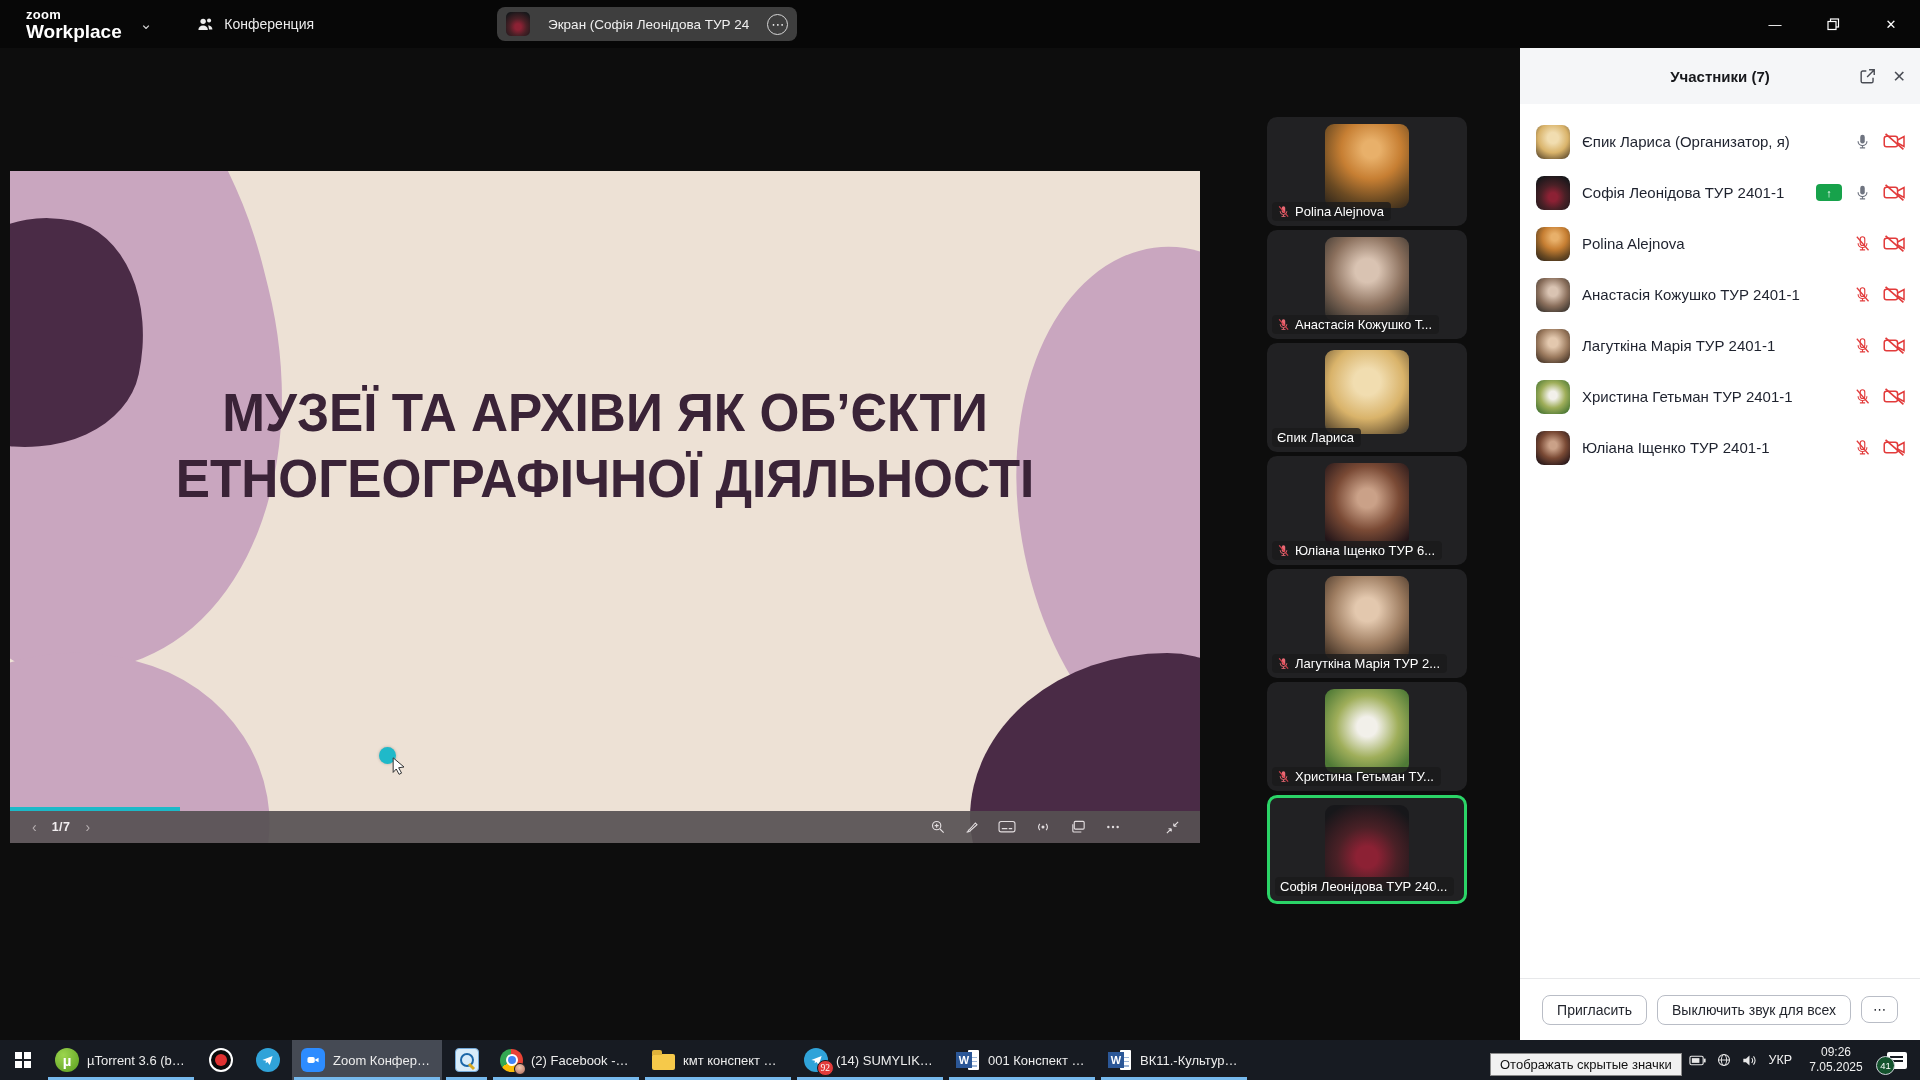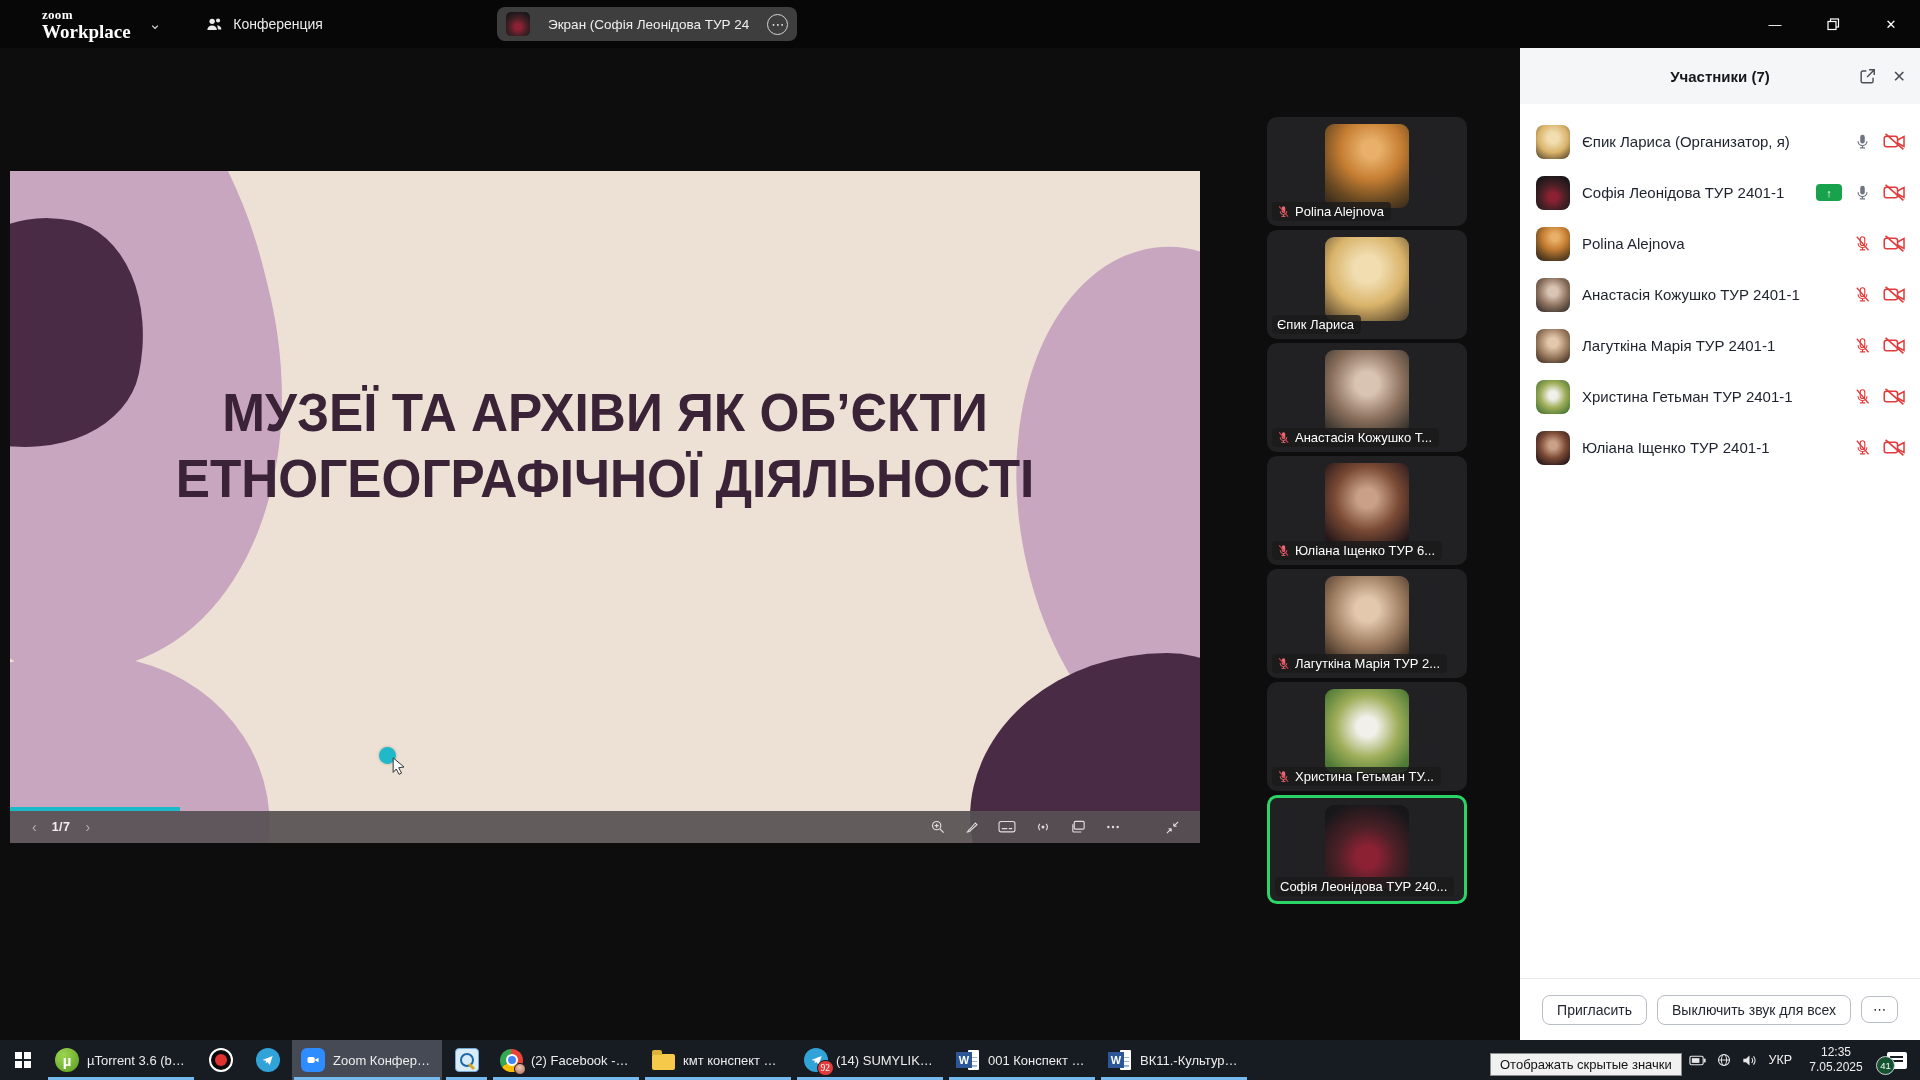--- a/index.html
+++ b/index.html
@@ -3,21 +3,21 @@
 <meta charset="utf-8">
 <style>
   * { box-sizing: border-box; margin: 0; padding: 0; }
   html,body { width:1920px; height:1080px; overflow:hidden; }
   body {
     font-family:"Liberation Sans","DejaVu Sans",sans-serif;
     background:#0d0d0d; position:relative; color:#fff;
   }
   
   .topbar { position:absolute; left:0; top:0; width:1920px; height:48px; background:#070707; display:flex; align-items:center; }
-  .logo { margin-left:42px; line-height:1;font-family:Liberation Serif, serif; }
+  .logo { margin-left:26px; line-height:1; }
   .logo .l1 { font-size:13px; font-weight:700; color:#fff; letter-spacing:.3px; }
   .logo .l2 { font-size:19px; font-weight:600; color:#fff; margin-top:1px; }
   .logo-chev { color:#cfcfcf; font-size:15px; margin-left:18px; cursor:default; }
   .conf-tab { display:flex; align-items:center; gap:9px; margin-left:44px; font-size:14px; color:#ececec; }
   .tab { position:absolute; left:497px; top:7px; height:34px; border-radius:8px; background:#3e3e3e; display:flex; align-items:center; gap:18px; padding:0 9px; }
   .tab-thumb { width:24px; height:24px; border-radius:5px; }
   .tab-label { font-size:13.5px; color:#f0f0f0; white-space:nowrap; }
   .tab-more { width:21px; height:21px; border:1.4px solid #d6d6d6; border-radius:50%; color:#e8e8e8; font-size:13px; display:flex; align-items:center; justify-content:center; line-height:1; }
   .winctl { position:absolute; right:0; top:0; height:48px; display:flex; }
   .winbtn { width:58px; height:48px; display:flex; align-items:center; justify-content:center; color:#fff; font-size:13px; }
@@ -207,35 +207,35 @@
       <svg width="13" height="13" viewBox="0 0 24 24">
           <path d="M12 2.5a3.2 3.2 0 0 1 3.2 3.2v6a3.2 3.2 0 0 1-6.4 0v-6A3.2 3.2 0 0 1 12 2.5z" fill="#e86a75"></path>
           <path d="M5.8 11.5a6.2 6.2 0 0 0 12.4 0M12 17.7v3.1M8.3 21h7.4" fill="none" stroke="#e86a75" stroke-width="1.7"></path>
           <path d="M4 2.5 20.5 21.5" stroke="#d2404c" stroke-width="2.2"></path>
         </svg>
       <span class="nm">Polina Alejnova</span>
     </div>
   </div>
 
   <div class="tile">
-    <div class="tile-av av-larysa"></div>
-    <div class="tile-label">
-      <span class="nm">Єпик Лариса</span>
-    </div>
-  </div>
-
-  <div class="tile">
     <div class="tile-av av-anastasia"></div>
     <div class="tile-label">
       <svg width="13" height="13" viewBox="0 0 24 24">
           <path d="M12 2.5a3.2 3.2 0 0 1 3.2 3.2v6a3.2 3.2 0 0 1-6.4 0v-6A3.2 3.2 0 0 1 12 2.5z" fill="#e86a75"></path>
           <path d="M5.8 11.5a6.2 6.2 0 0 0 12.4 0M12 17.7v3.1M8.3 21h7.4" fill="none" stroke="#e86a75" stroke-width="1.7"></path>
           <path d="M4 2.5 20.5 21.5" stroke="#d2404c" stroke-width="2.2"></path>
         </svg>
       <span class="nm">Анастасія Кожушко Т...</span>
+    </div>
+  </div>
+
+  <div class="tile">
+    <div class="tile-av av-larysa"></div>
+    <div class="tile-label">
+      <span class="nm">Єпик Лариса</span>
     </div>
   </div>
 
   <div class="tile">
     <div class="tile-av av-yuliana"></div>
     <div class="tile-label">
       <svg width="13" height="13" viewBox="0 0 24 24">
           <path d="M12 2.5a3.2 3.2 0 0 1 3.2 3.2v6a3.2 3.2 0 0 1-6.4 0v-6A3.2 3.2 0 0 1 12 2.5z" fill="#e86a75"></path>
           <path d="M5.8 11.5a6.2 6.2 0 0 0 12.4 0M12 17.7v3.1M8.3 21h7.4" fill="none" stroke="#e86a75" stroke-width="1.7"></path>
           <path d="M4 2.5 20.5 21.5" stroke="#d2404c" stroke-width="2.2"></path>
@@ -512,21 +512,21 @@
         <circle cx="8" cy="8" r="6.3" fill="none" stroke="#e8e8e8" stroke-width="1.2"></circle>
         <ellipse cx="8" cy="8" rx="3" ry="6.3" fill="none" stroke="#e8e8e8" stroke-width="1.1"></ellipse>
         <path d="M1.8 8h12.4" stroke="#e8e8e8" stroke-width="1.1"></path>
       </svg>
     <svg class="trayic" width="15" height="13" viewBox="0 0 17 14">
         <path d="M1.5 5h3l4-3.6v11.2L4.5 9h-3z" fill="#e8e8e8"></path>
         <path d="M11 4.2a4.6 4.6 0 0 1 0 5.6M13 2.4a7.4 7.4 0 0 1 0 9.2" fill="none" stroke="#e8e8e8" stroke-width="1.2"></path>
       </svg>
     <span class="tray-lang">УКР</span>
     <div class="clock">
-      <div>12:35</div>
+      <div>09:26</div>
       <div>7.05.2025</div>
     </div>
     <div class="notif">
       <div class="bubble"></div>
       <span class="nbadge">41</span>
     </div>
   </div>
 </div>
 
 <div class="tooltip">Отображать скрытые значки</div>

